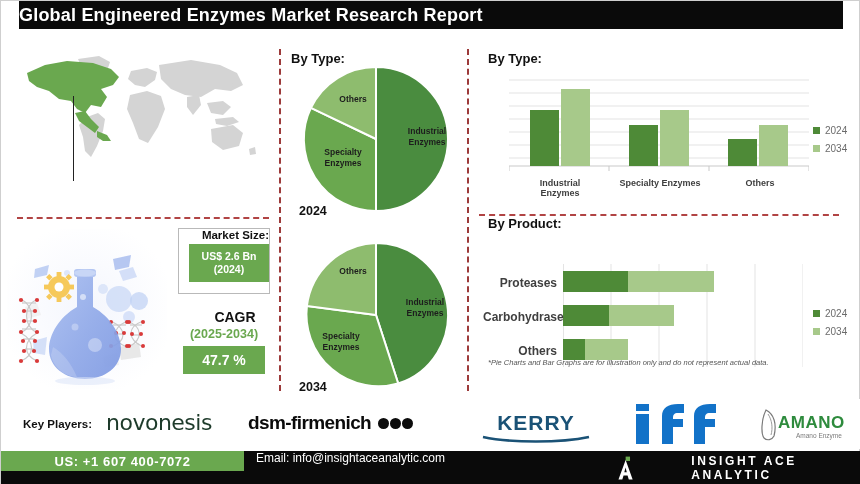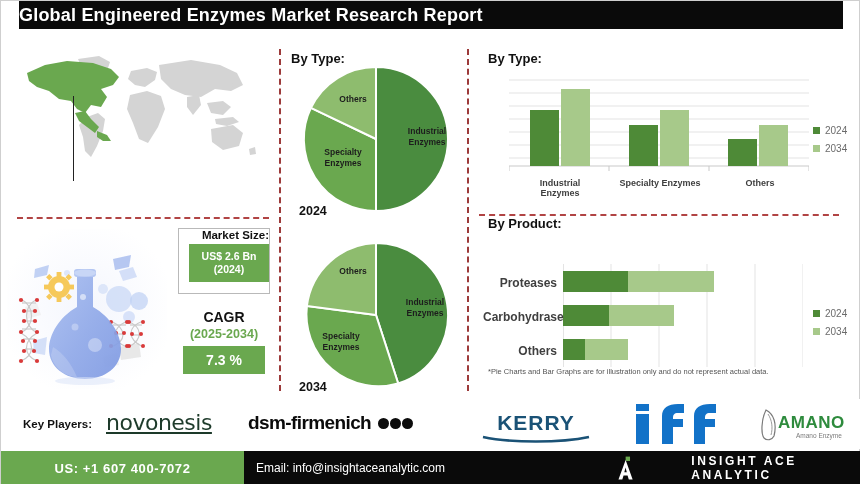--- a/index.html
+++ b/index.html
@@ -56,21 +56,21 @@
     border:1px solid #b9b9b9; background:#fff;
     display:flex; flex-direction:column; align-items:flex-end; padding-top:0;
   }
   .msbox .lbl { font-size:11.5px; font-weight:bold; color:#111; }
   .msbox .chip {
     margin-top:3px; width:80px; height:38px; background:#6aa84f; color:#fff;
     display:flex; flex-direction:column; align-items:center; justify-content:center;
     font-size:10.5px; font-weight:bold; line-height:13px;
   }
   .cagr-lbl {
-    position:absolute; left:177px; top:308px; width:92px; text-align:center;
+    position:absolute; left:188px; top:308px; width:92px; text-align:center;
     font-size:14px; font-weight:bold; color:#111;
   }
   .cagr-years {
     position:absolute; left:177px; top:326px; width:92px; text-align:center;
     font-size:12.5px; font-weight:bold; color:#6aa84f;
   }
   .cagr-chip {
     position:absolute; left:182px; top:345px; width:82px; height:28px;
     background:#6aa84f; color:#fff; display:flex; align-items:center; justify-content:center;
     font-size:14px; font-weight:bold;
@@ -98,47 +98,47 @@
   .legend { position:absolute; font-size:10px; color:#6b6b6b; }
   .legend .row { display:flex; align-items:center; margin-bottom:7px; }
   .legend .sw { width:7px; height:7px; margin-right:5px; display:inline-block; }
   .axis-lbl {
     position:absolute; font-size:9px; font-weight:bold; color:#3f3f3f;
   }
   .cat-lbl {
     position:absolute; font-size:12px; font-weight:bold; color:#3f3f3f; text-align:right;
   }
   .footnote {
-    position:absolute; left:487px; top:366px; width:330px;
-    font-size:7.5px; color:#555;
+    position:absolute; left:487px; top:357px; width:330px;
+    font-size:7.5px; font-style:italic; color:#555;
   }
 
   
   .kp-band { position:absolute; left:0; top:398px; width:860px; height:50px; background:#fff; }
   .kp-lbl { position:absolute; left:22px; top:417px; font-size:11.5px; font-weight:bold; color:#111; }
   .logo { position:absolute; display:flex; align-items:center; }
-  .logo-novonesis { left:105px; top:409px; font-size:22px; color:#1d3a2a; letter-spacing:-0.5px; font-family:"DejaVu Sans", sans-serif;text-decoration:underline; }
+  .logo-novonesis { left:105px; top:409px; font-size:22px; color:#1d3a2a; letter-spacing:-0.5px; font-family:"DejaVu Sans", sans-serif; }
   .logo-dsm { left:247px; top:411px; font-size:19px; font-weight:bold; color:#0b0b0b; letter-spacing:-0.6px; }
   .dsm-dots { display:inline-flex; margin-left:6px; }
   .dsm-dots i { width:11px; height:11px; border-radius:50%; background:#0b0b0b; display:inline-block; margin-left:1px; }
   .logo-kerry { left:480px; top:410px; flex-direction:column; align-items:center; }
   .kerry-txt { font-size:21px; font-weight:bold; color:#1a5276; letter-spacing:1px; font-family:"Liberation Sans", sans-serif; }
   .logo-iff { left:633px; top:403px; }
   .logo-amano { left:757px; top:405px; }
 
   
   .footer { position:absolute; left:0; top:450px; width:860px; height:34px; background:#0a0a0a; }
   .foot-green {
-    position:absolute; left:0; top:450px; width:243px; height:34px; background:#6aa84f;
+    position:absolute; left:0; top:450px; width:243px; height:20px; background:#6aa84f;
     display:flex; align-items:center; justify-content:center;
   }
   .foot-green span { font-size:13px; font-weight:bold; color:#fff; letter-spacing:.6px; }
   .foot-email {
     position:absolute; left:255px; top:450px; height:34px;
-    display:flex; align-items:center;
+    display:flex; align-items:flex-start;
   }
   .foot-email span { font-size:12px; color:#fff; }
   .foot-brand {
     position:absolute; left:615px; top:450px; height:34px;
     display:flex; align-items:center;
   }
   .foot-brand .btxt {
     font-size:12px; font-weight:bold; color:#fff; letter-spacing:2.6px; margin-left:9px;padding-left:47px;
   }
 </style>
@@ -305,21 +305,21 @@
   <div class="msbox">
     <div class="lbl">Market Size:</div>
     <div class="chip">
       <div>US$ 2.6 Bn</div>
       <div>(2024)</div>
     </div>
   </div>
 
   <div class="cagr-lbl">CAGR</div>
   <div class="cagr-years">(2025-2034)</div>
-  <div class="cagr-chip">7.3 %</div>
+  <div class="cagr-chip">47.7 %</div>
 
   <div class="sect-h" style="left:290px; top:50px;">By Type:</div>
 
   <div class="pie" style="left:300px; top:63px;">
     <svg width="150" height="150" viewBox="0 0 150 150" xmlns="http://www.w3.org/2000/svg">
 
       <path d="M75 75 L75 3 A72 72 0 0 1 75 147 Z" fill="#4a8c3f" stroke="#ffffff" stroke-width="2"></path>
 
       <path d="M75 75 L75 147 A72 72 0 0 1 9.9 43.9 Z" fill="#6aa84f" stroke="#ffffff" stroke-width="2"></path>
 

